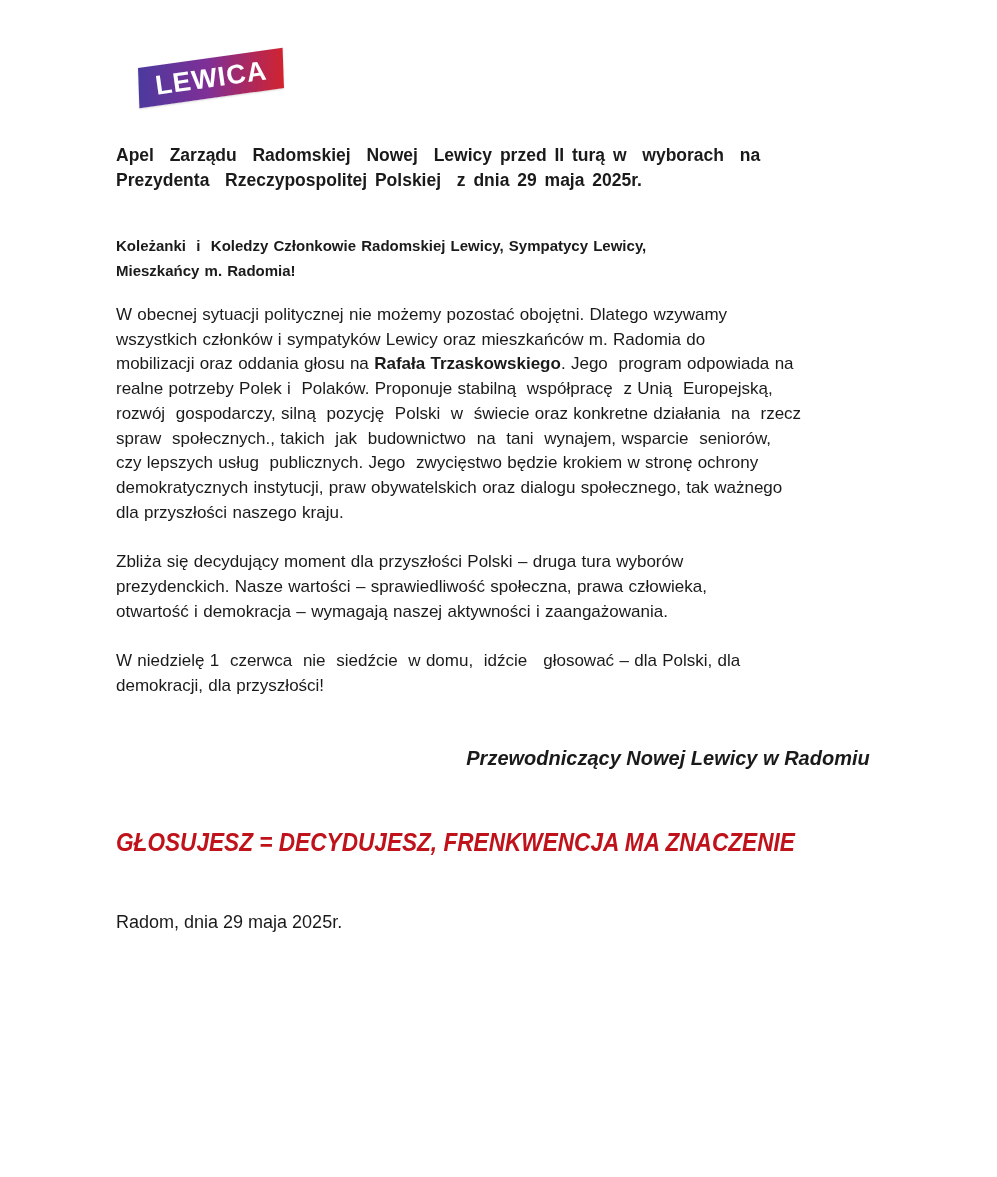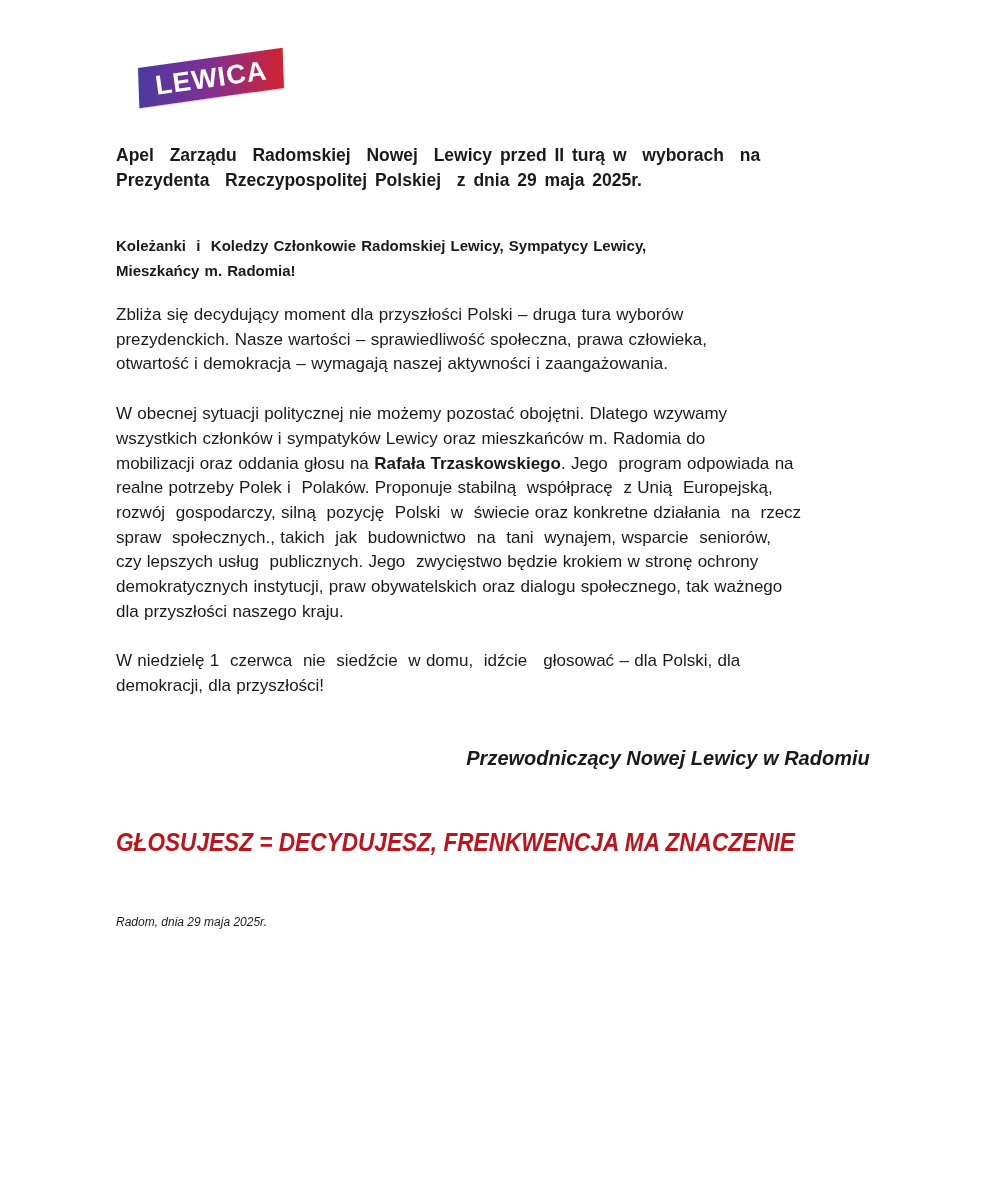--- a/index.html
+++ b/index.html
@@ -70,55 +70,54 @@
     font-size: 26px;
     font-weight: bold;
     font-style: italic;
     line-height: 32px;
     white-space: nowrap;
     transform: scaleX(0.87);
     transform-origin: 0 50%;
   }
   .dateline {
     margin: 53px 0 0 0;
-    font-style: italic;
-    font-size: 12px;
+    font-size: 18px;
     line-height: 23px;
   }
 </style>
 </head>
 <body>
 
 <div class="page" style="color: rgb(26, 26, 26); background: rgb(255, 255, 255);">
 
   <div class="logo" style="background: linear-gradient(93deg, rgb(75, 58, 158) 0%, rgb(127, 47, 150) 48%, rgb(210, 35, 46) 100%);">
     <span class="logo-text">LEWICA</span>
   </div>
 
   <div class="content">
 
     <p class="heading">Apel  Zarządu  Radomskiej  Nowej  Lewicy przed II turą w  wyborach  na
 Prezydenta  Rzeczypospolitej Polskiej  z dnia 29 maja 2025r.</p>
 
     <p class="salutation">Koleżanki  i  Koledzy Członkowie Radomskiej Lewicy, Sympatycy Lewicy,
 Mieszkańcy m. Radomia!</p>
 
-    <p class="para">Zbliża się decydujący moment dla przyszłości Polski – druga tura wyborów
-prezydenckich. Nasze wartości – sprawiedliwość społeczna, prawa człowieka,
-otwartość i demokracja – wymagają naszej aktywności i zaangażowania.</p>
-
     <p class="para"><span>W obecnej sytuacji politycznej nie możemy pozostać obojętni. Dlatego wzywamy
 wszystkich członków i sympatyków Lewicy oraz mieszkańców m. Radomia do
 mobilizacji oraz oddania głosu na </span><span class="bold">Rafała Trzaskowskiego</span><span>. Jego  program odpowiada na
 realne potrzeby Polek i  Polaków. Proponuje stabilną  współpracę  z Unią  Europejską,
 rozwój  gospodarczy, silną  pozycję  Polski  w  świecie oraz konkretne działania  na  rzecz
 spraw  społecznych., takich  jak  budownictwo  na  tani  wynajem, wsparcie  seniorów,
 czy lepszych usług  publicznych. Jego  zwycięstwo będzie krokiem w stronę ochrony
 demokratycznych instytucji, praw obywatelskich oraz dialogu społecznego, tak ważnego
 dla przyszłości naszego kraju.</span></p>
+
+    <p class="para">Zbliża się decydujący moment dla przyszłości Polski – druga tura wyborów
+prezydenckich. Nasze wartości – sprawiedliwość społeczna, prawa człowieka,
+otwartość i demokracja – wymagają naszej aktywności i zaangażowania.</p>
 
 
 
     <p class="para">W niedzielę 1  czerwca  nie  siedźcie  w domu,  idźcie   głosować – dla Polski, dla
 demokracji, dla przyszłości!</p>
 
     <div class="signature">
       <p class="sig-title">Przewodniczący Nowej Lewicy w Radomiu</p>
     </div>
 

